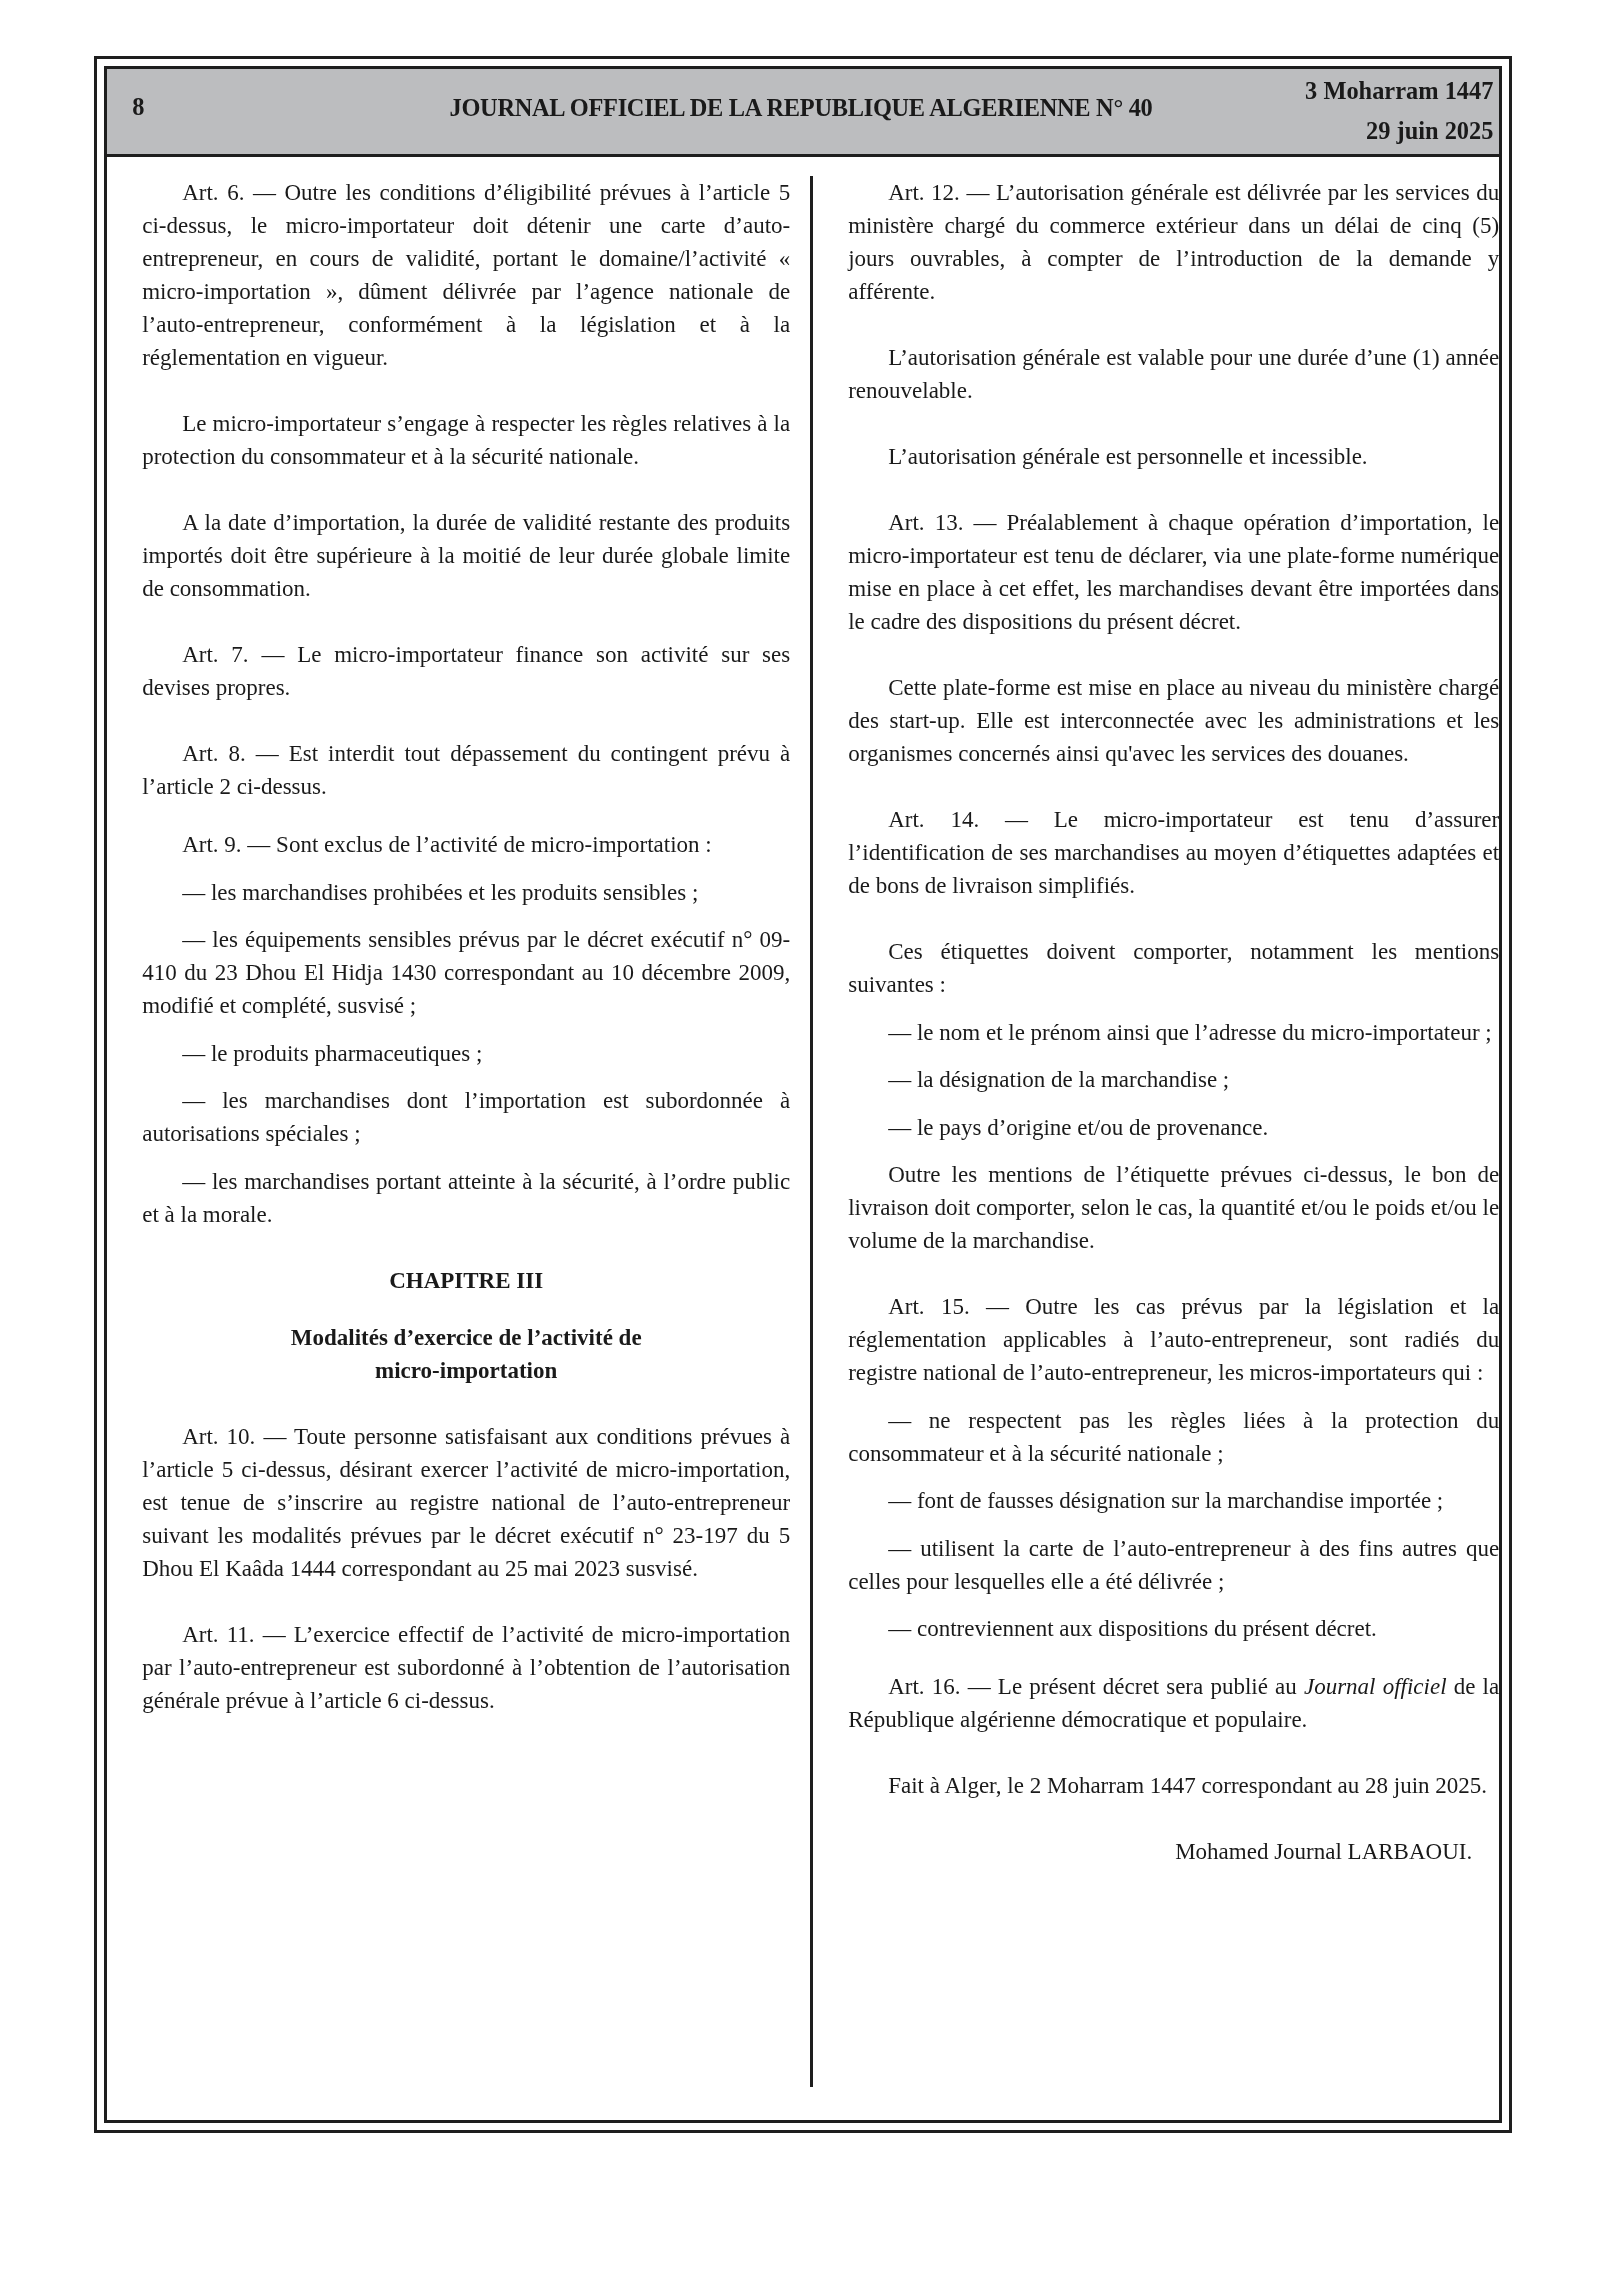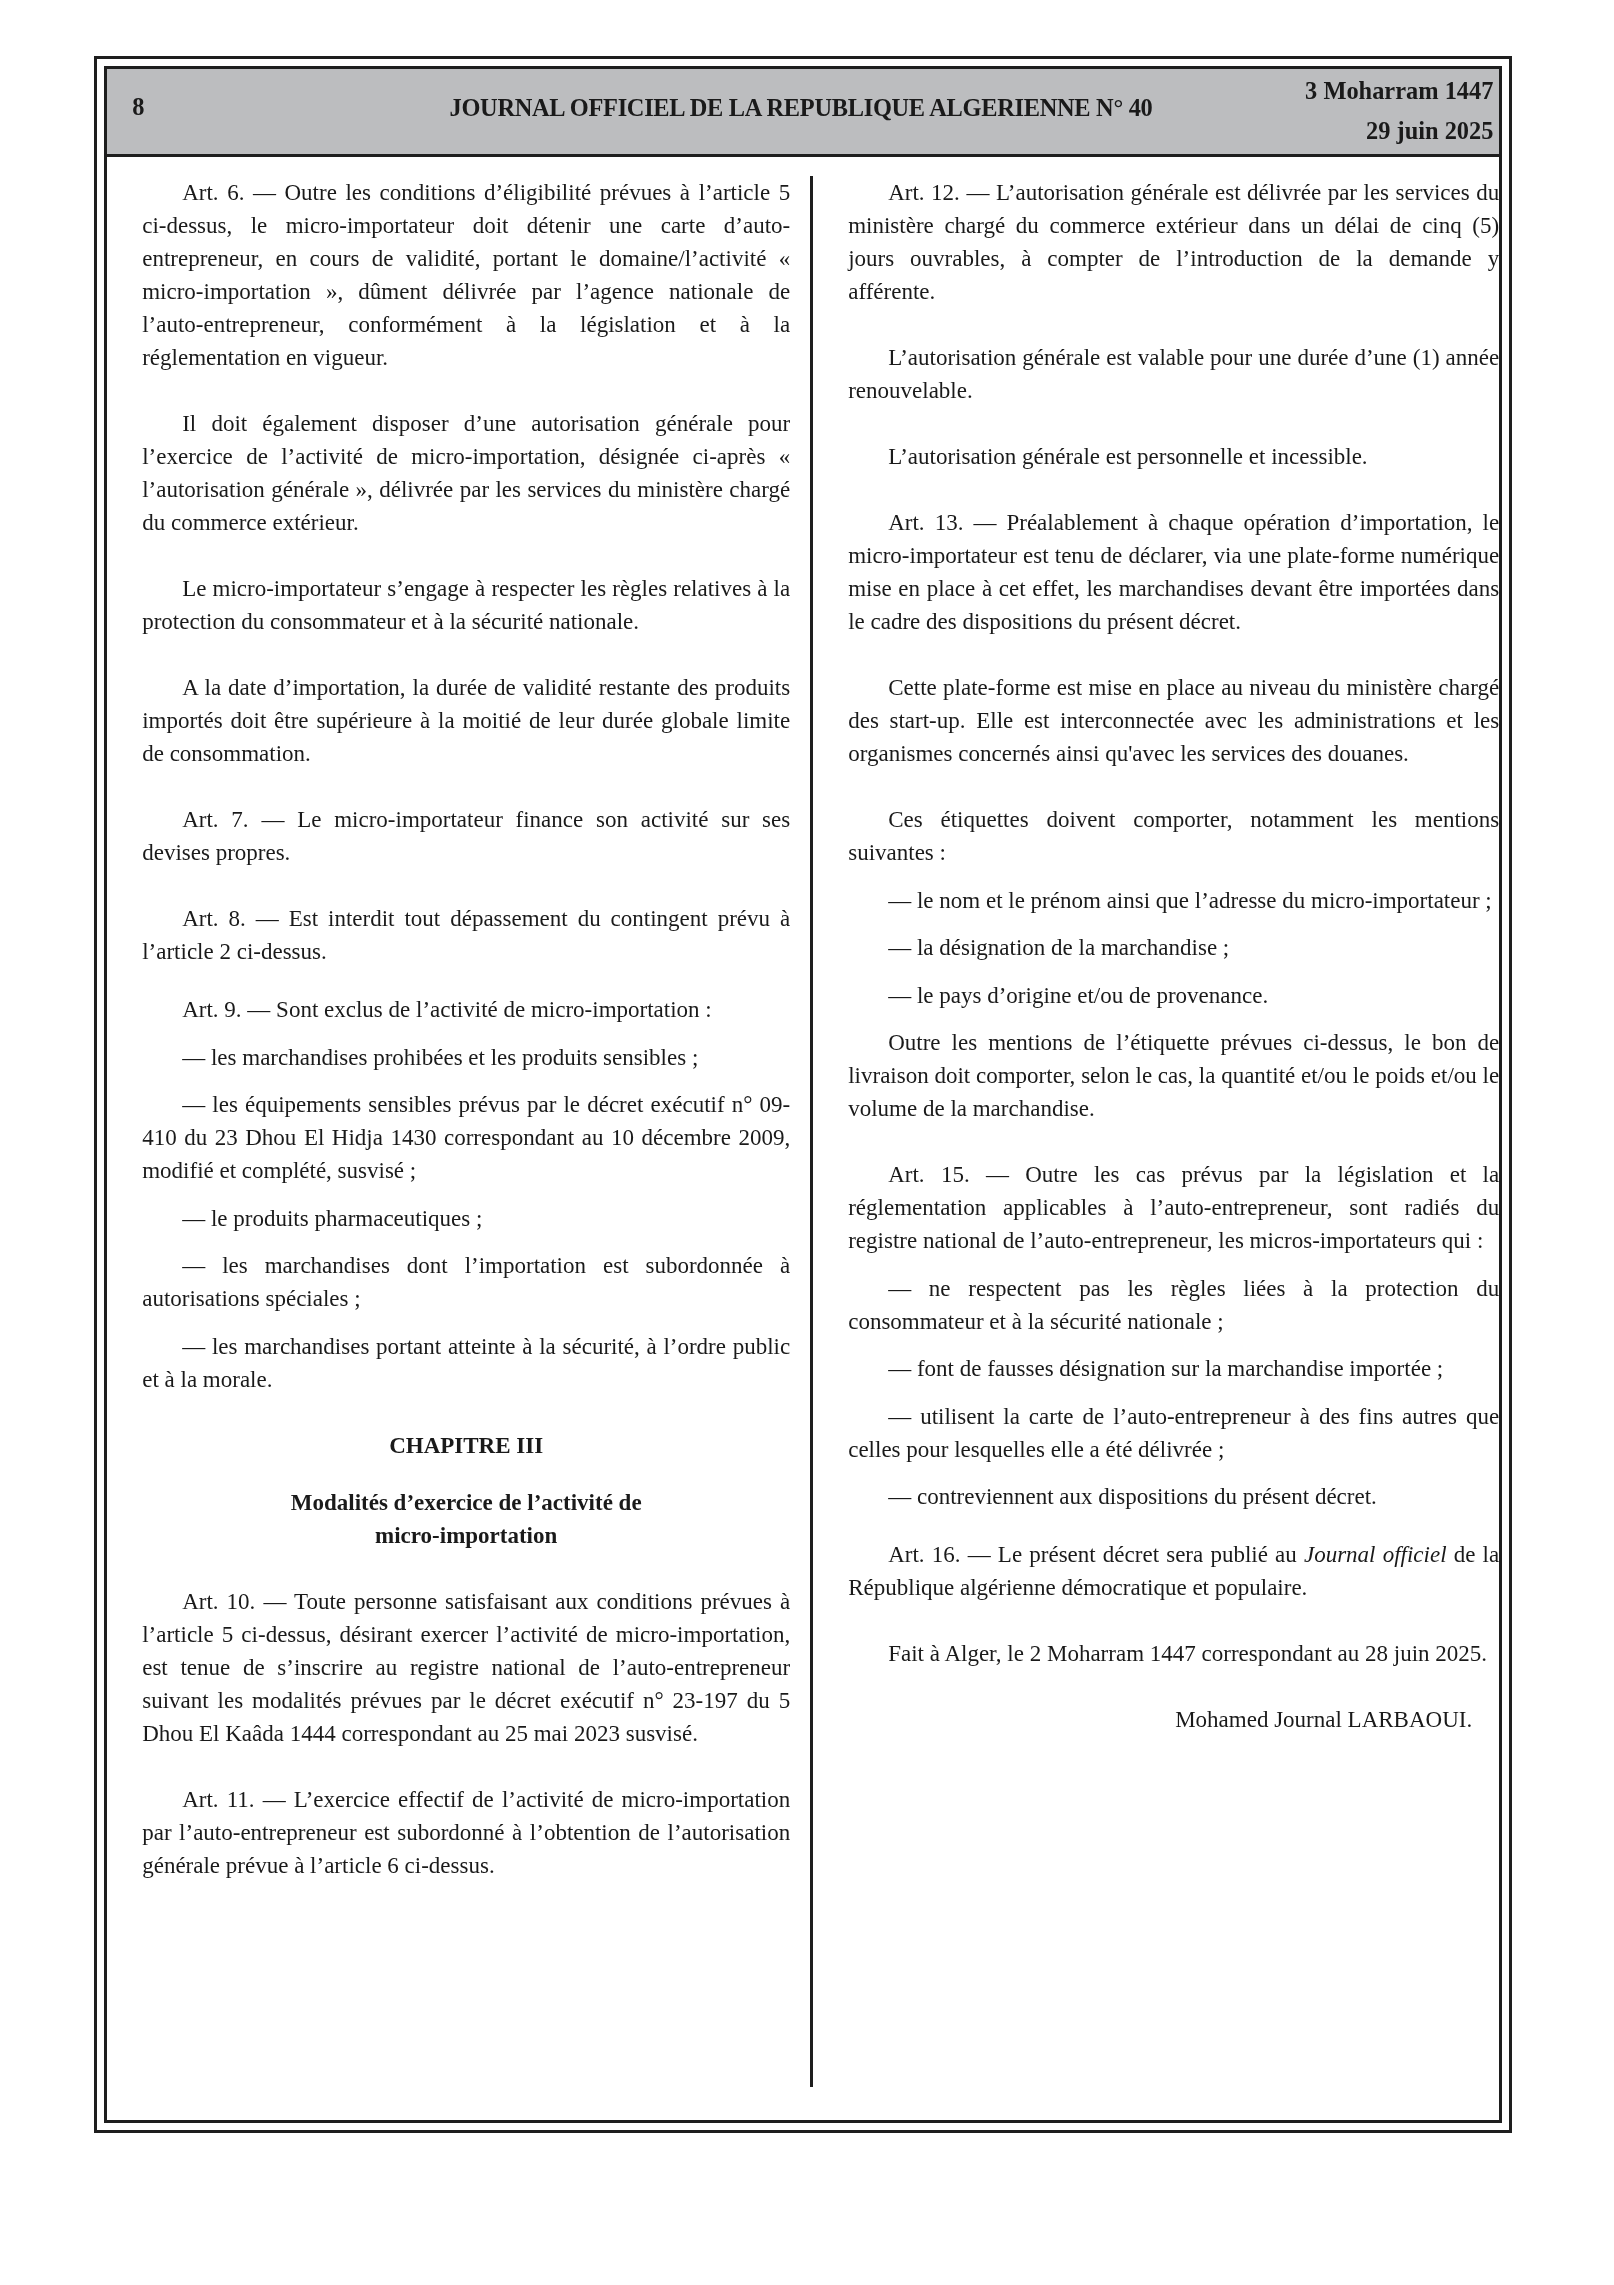--- a/index.html
+++ b/index.html
@@ -31,21 +31,20 @@
       <span class="hdr-page">8</span>
       <div class="hdr-title">JOURNAL OFFICIEL DE LA REPUBLIQUE ALGERIENNE N° 40</div>
       <div class="hdr-date">
         <div>3 Moharram 1447</div>
         <div>29 juin 2025</div>
       </div>
     </div>
 
     <div class="col col-left">
       <p>Art. 6. — Outre les conditions d’éligibilité prévues à l’article 5 ci-dessus, le micro-importateur doit détenir une carte d’auto-entrepreneur, en cours de validité, portant le domaine/l’activité « micro-importation », dûment délivrée par l’agence nationale de l’auto-entrepreneur, conformément à la législation et à la réglementation en vigueur.</p>
-      <p>Il doit également disposer d’une autorisation générale pour l’exercice de l’activité de micro-importation, désignée ci-après « l’autorisation générale », délivrée par les services du ministère chargé du commerce extérieur.</p>
       <p>Le micro-importateur s’engage à respecter les règles relatives à la protection du consommateur et à la sécurité nationale.</p>
       <p>A la date d’importation, la durée de validité restante des produits importés doit être supérieure à la moitié de leur durée globale limite de consommation.</p>
       <p>Art. 7. — Le micro-importateur finance son activité sur ses devises propres.</p>
       <p class="tight" style="margin-bottom:25px">Art. 8. — Est interdit tout dépassement du contingent prévu à l’article 2 ci-dessus.</p>
       <p class="tight">Art. 9. — Sont exclus de l’activité de micro-importation :</p>
       <p class="tight">— les marchandises prohibées et les produits sensibles ;</p>
       <p class="tight">— les équipements sensibles prévus par le décret exécutif n° 09-410 du 23 Dhou El Hidja 1430 correspondant au 10 décembre 2009, modifié et complété, susvisé ;</p>
       <p class="tight">— le produits pharmaceutiques ;</p>
       <p class="tight">— les marchandises dont l’importation est subordonnée à autorisations spéciales ;</p>
       <p>— les marchandises portant atteinte à la sécurité, à l’ordre public et à la morale.</p>
@@ -59,20 +58,21 @@
     </div>
 
     <div class="divider"></div>
 
     <div class="col col-right">
       <p>Art. 12. — L’autorisation générale est délivrée par les services du ministère chargé du commerce extérieur dans un délai de cinq (5) jours ouvrables, à compter de l’introduction de la demande y afférente.</p>
       <p>L’autorisation générale est valable pour une durée d’une (1) année renouvelable.</p>
       <p>L’autorisation générale est personnelle et incessible.</p>
       <p>Art. 13. — Préalablement à chaque opération d’importation, le micro-importateur est tenu de déclarer, via une plate-forme numérique mise en place à cet effet, les marchandises devant être importées dans le cadre des dispositions du présent décret.</p>
       <p>Cette plate-forme est mise en place au niveau du ministère chargé des start-up. Elle est interconnectée avec les administrations et les organismes concernés ainsi qu'avec les services des douanes.</p>
+      <p>Art. 14. — Le micro-importateur est tenu d’assurer l’identification de ses marchandises au moyen d’étiquettes adaptées et de bons de livraison simplifiés.</p>
       <p class="tight">Ces étiquettes doivent comporter, notamment les mentions suivantes :</p>
       <p class="tight">— le nom et le prénom ainsi que l’adresse du micro-importateur ;</p>
       <p class="tight">— la désignation de la marchandise ;</p>
       <p class="tight">— le pays d’origine et/ou de provenance.</p>
       <p>Outre les mentions de l’étiquette prévues ci-dessus, le bon de livraison doit comporter, selon le cas, la quantité et/ou le poids et/ou le volume de la marchandise.</p>
       <p class="tight">Art. 15. — Outre les cas prévus par la législation et la réglementation applicables à l’auto-entrepreneur, sont radiés du registre national de l’auto-entrepreneur, les micros-importateurs qui :</p>
       <p class="tight">— ne respectent pas les règles liées à la protection du consommateur et à la sécurité nationale ;</p>
       <p class="tight">— font de fausses désignation sur la marchandise importée ;</p>
       <p class="tight">— utilisent la carte de l’auto-entrepreneur à des fins autres que celles pour lesquelles elle a été délivrée ;</p>
       <p class="tight" style="margin-bottom:25px">— contreviennent aux dispositions du présent décret.</p>

